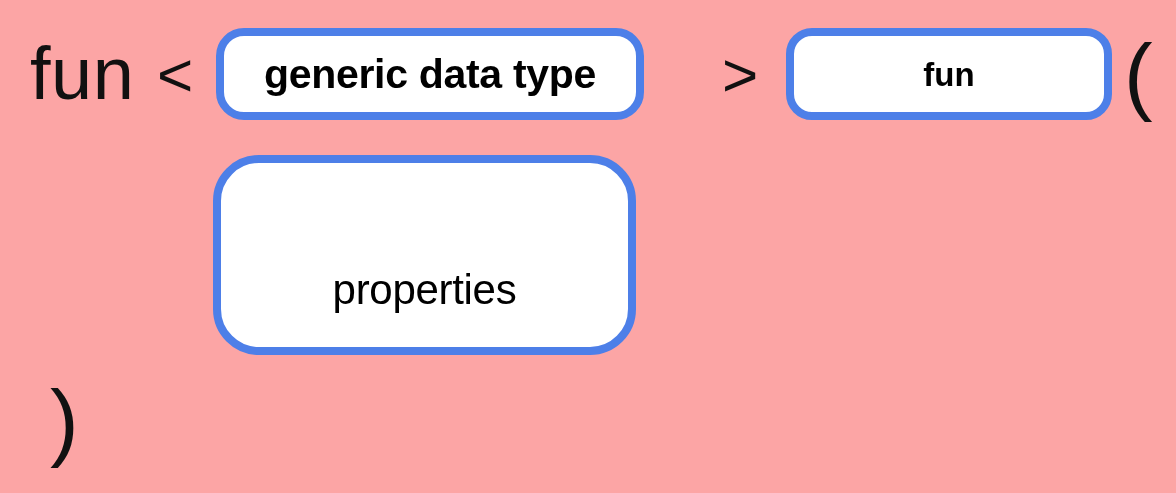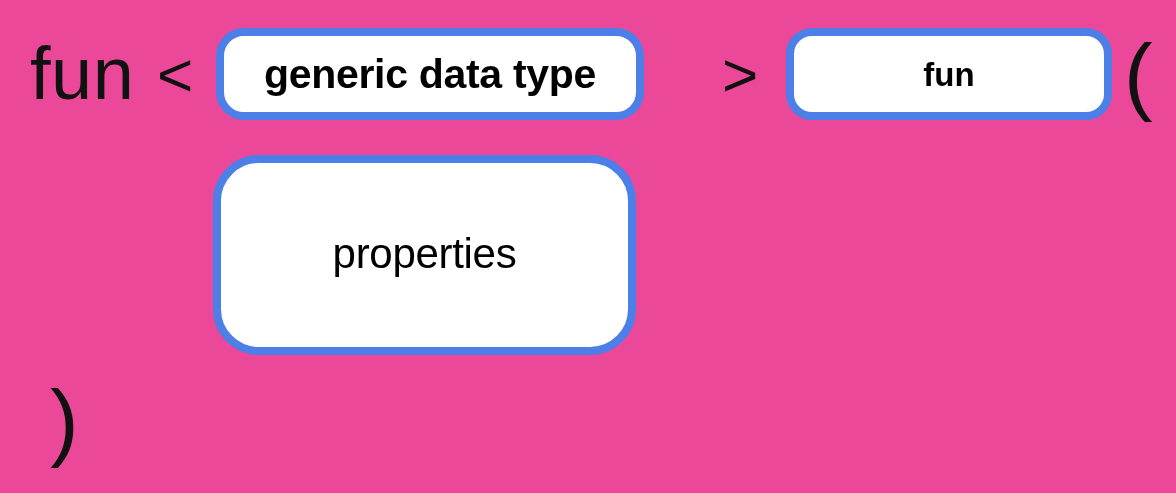--- a/index.html
+++ b/index.html
@@ -12,21 +12,21 @@
     height: 493px;
     background: #ffffff;
     font-family: "Liberation Sans", sans-serif;
     overflow: hidden;
   }
 
   #diagram {
     position: relative;
     width: 1176px;
     height: 493px;
-    background: #ec4899;
+    background: #fca5a5;
   }
 
   
   .token {
     position: absolute;
     color: #111111;
     white-space: pre;
     line-height: 1;
     font-family: "Liberation Sans", sans-serif;
   }
@@ -80,21 +80,21 @@
     height: 92px;
     border-radius: 26px;
   }
 
   #slot-properties {
     left: 213px;
     top: 155px;
     width: 423px;
     height: 200px;
     border-radius: 46px;
-    align-items: flex-start;
+    align-items: center;
   }
 
   
   .slot-label {
     color: #000000;
     white-space: pre;
     line-height: 1;
     font-family: "Liberation Sans", sans-serif;
   }
 

